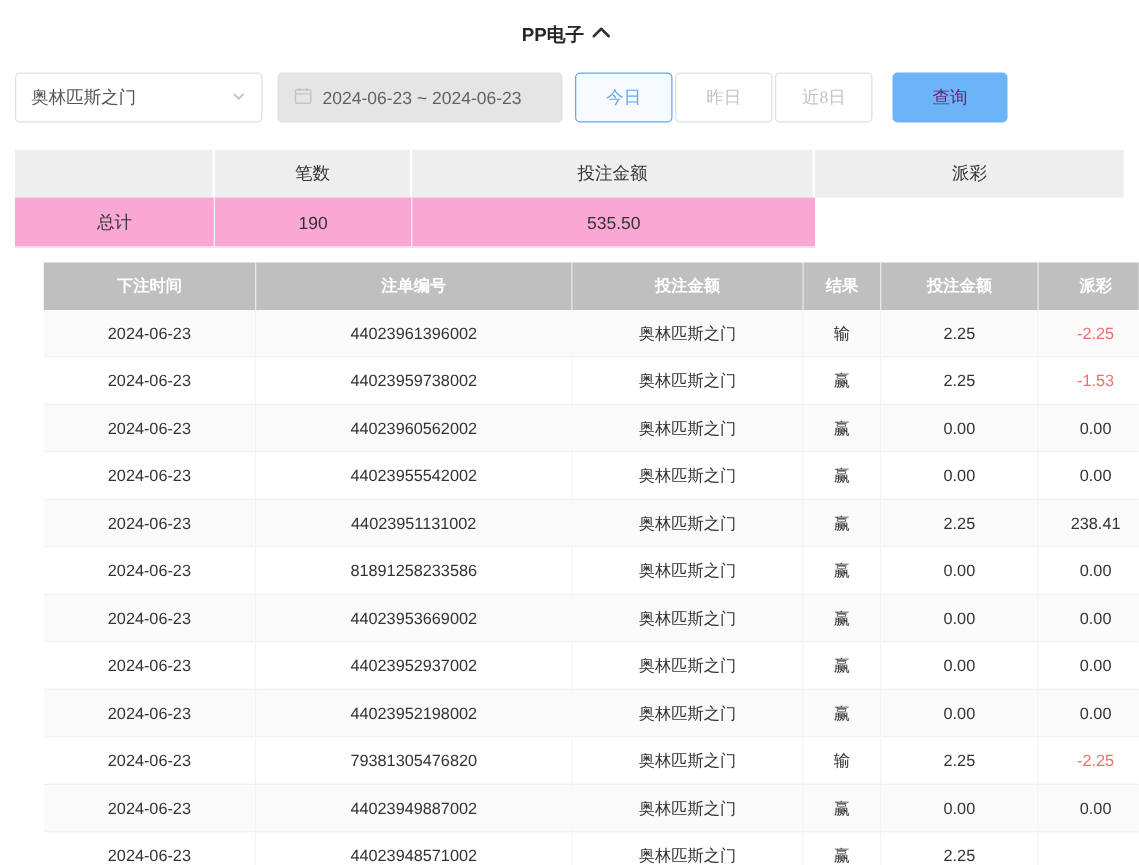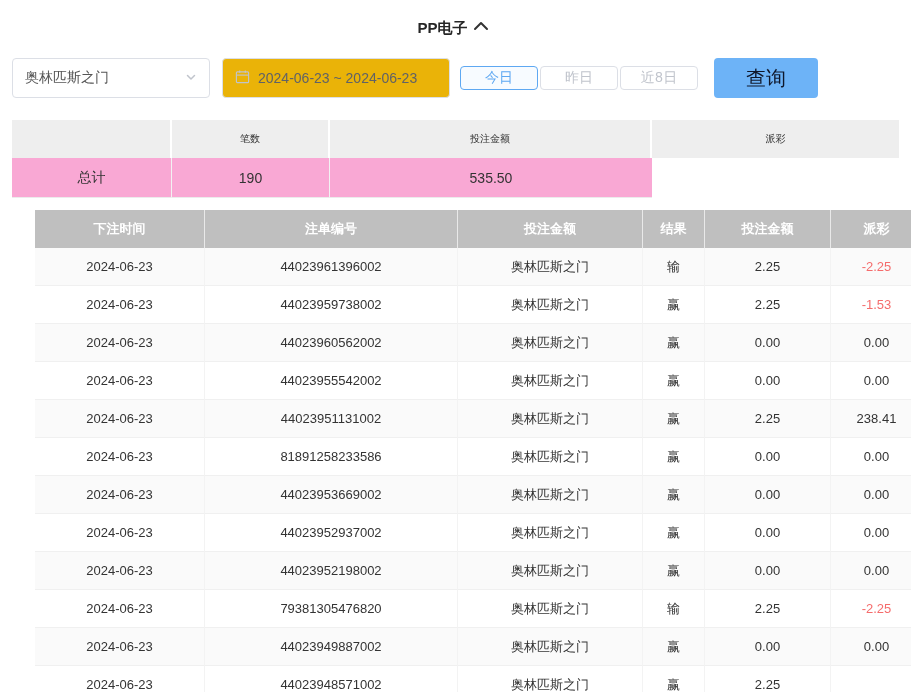--- a/index.html
+++ b/index.html
@@ -19,43 +19,43 @@
   
   .filters { display: flex; align-items: center; margin-top: 10px; }
   .select-box {
     width: 198px; height: 40px; border: 1px solid #dcdfe6; border-radius: 4px;
     display: flex; align-items: center; justify-content: space-between;
     padding: 0 12px; font-size: 14px; color: #555; cursor: pointer; background: #fff;
   }
   .date-box {
     margin-left: 12px; width: 228px; height: 40px; border: 1px solid #dcdfe6; border-radius: 4px;
     display: flex; align-items: center; gap: 8px; padding: 0 12px;
-    font-size: 14px; color: #606266; background: #eab308; cursor: pointer;
+    font-size: 14px; color: #606266; background: #e5e5e5; cursor: pointer;
   }
   .quick {
-    height: 24px; min-width: 78px; margin-left: 2px;
+    height: 40px; min-width: 78px; margin-left: 2px;
     border: 1px solid #dcdfe6; border-radius: 4px; background: #fff;
     color: #c0c4cc; font-size: 14px; cursor: pointer;
-    font-family: Liberation Mono, monospace;
+    font-family: Liberation Serif, serif;
   }
   .quick:first-of-type { margin-left: 10px; }
   .quick.active { color: #5ea8f2; border-color: #5ea8f2; background: #f7fbff; }
   .search-btn {
     margin-left: 16px; height: 40px; min-width: 76px; padding: 0 32px;
     background: #6db3f7; border: none; border-radius: 4px;
-    color: #0f172a; font-size: 20px; cursor: pointer;
+    color: #701a75; font-size: 14px; cursor: pointer;
     font-family: "Liberation Sans", sans-serif;
   }
 
   
   .summary { margin-top: 22px; }
   .srow { display: grid; grid-template-columns: 160px 158px 322px 247px; }
   .shead .cell {
     background: #eeeeee; height: 38px; display: flex; align-items: center; justify-content: center;
-    font-size: 10px; color: #333; border-right: 2px solid #fff;
+    font-size: 14px; color: #333; border-right: 2px solid #fff;
   }
   .shead .cell:last-child { border-right: none; }
   .sdata .cell {
     background: #f9a8d4; height: 40px; display: flex; align-items: center; justify-content: center;
     font-size: 14px; color: #333; border-bottom: 1px solid #ececec; border-right: 1px solid #f2f2f2;
   }
   .sdata .cell:last-child { border-right: none; }
 
   
   .bets-table { margin-top: 12px; }

